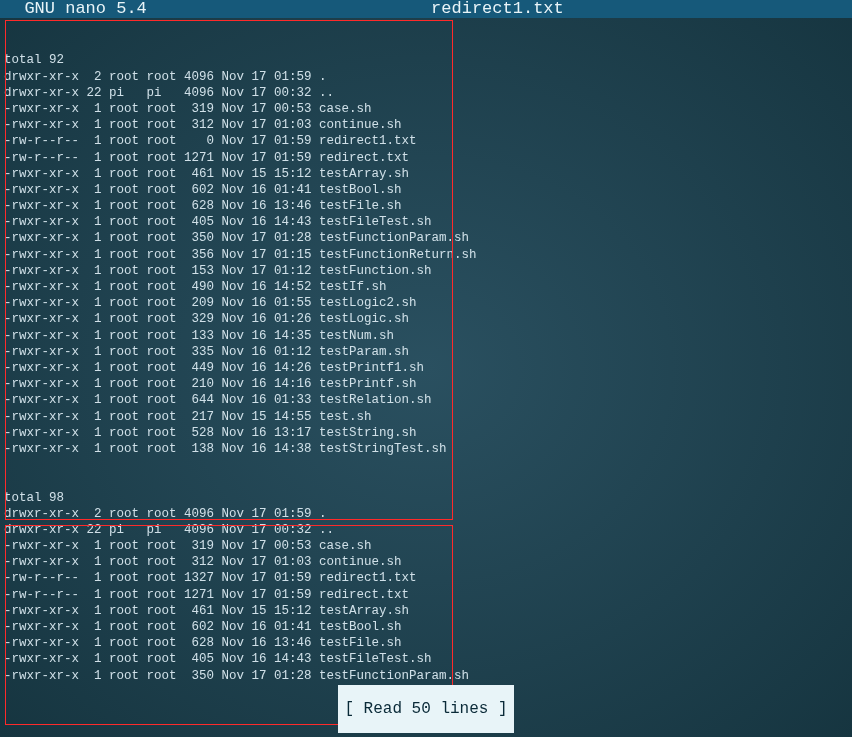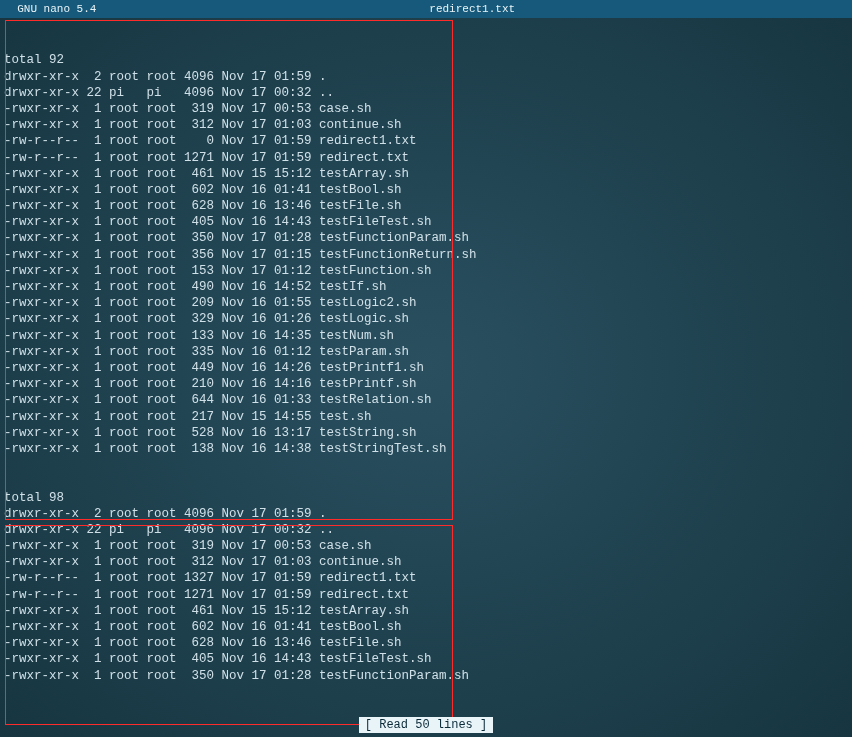--- a/index.html
+++ b/index.html
@@ -12,21 +12,21 @@
     width: 852px;
     height: 737px;
     overflow: hidden;
     position: relative;
   }
   .titlebar {
     background: #16597a;
     color: #e8f4f8;
     height: 18px;
     line-height: 18px;
-    font-size: 11px;
+    font-size: 17px;
     white-space: pre;
     padding: 0 4px;
     display: flex;
   }
   .title-left { flex: 0 0 auto; }
   .title-spacer { flex: 1; }
   .title-center { flex: 0 0 auto; text-align: left; }
   .title-spacer2 { flex: 1; }
   .content {
     padding: 2px 12px 0 4px;
@@ -46,23 +46,23 @@
     position: absolute;
     bottom: 4px;
     left: 0;
     right: 0;
     text-align: center;
   }
   .status-pill {
     display: inline-block;
     background: #e8f4f8;
     color: #0a2a38;
-    padding: 0 6px;
+    padding: 16px 6px;
     line-height: 16px;
-    font-size: 12px;
+    font-size: 16px;
     font-family: "Courier New", monospace;
   }
 </style>
 </head>
 <body>
 
 <div class="titlebar">
   <span class="title-left">  GNU nano 5.4</span>
   <span class="title-spacer"></span>
   <span class="title-center">redirect1.txt</span>

